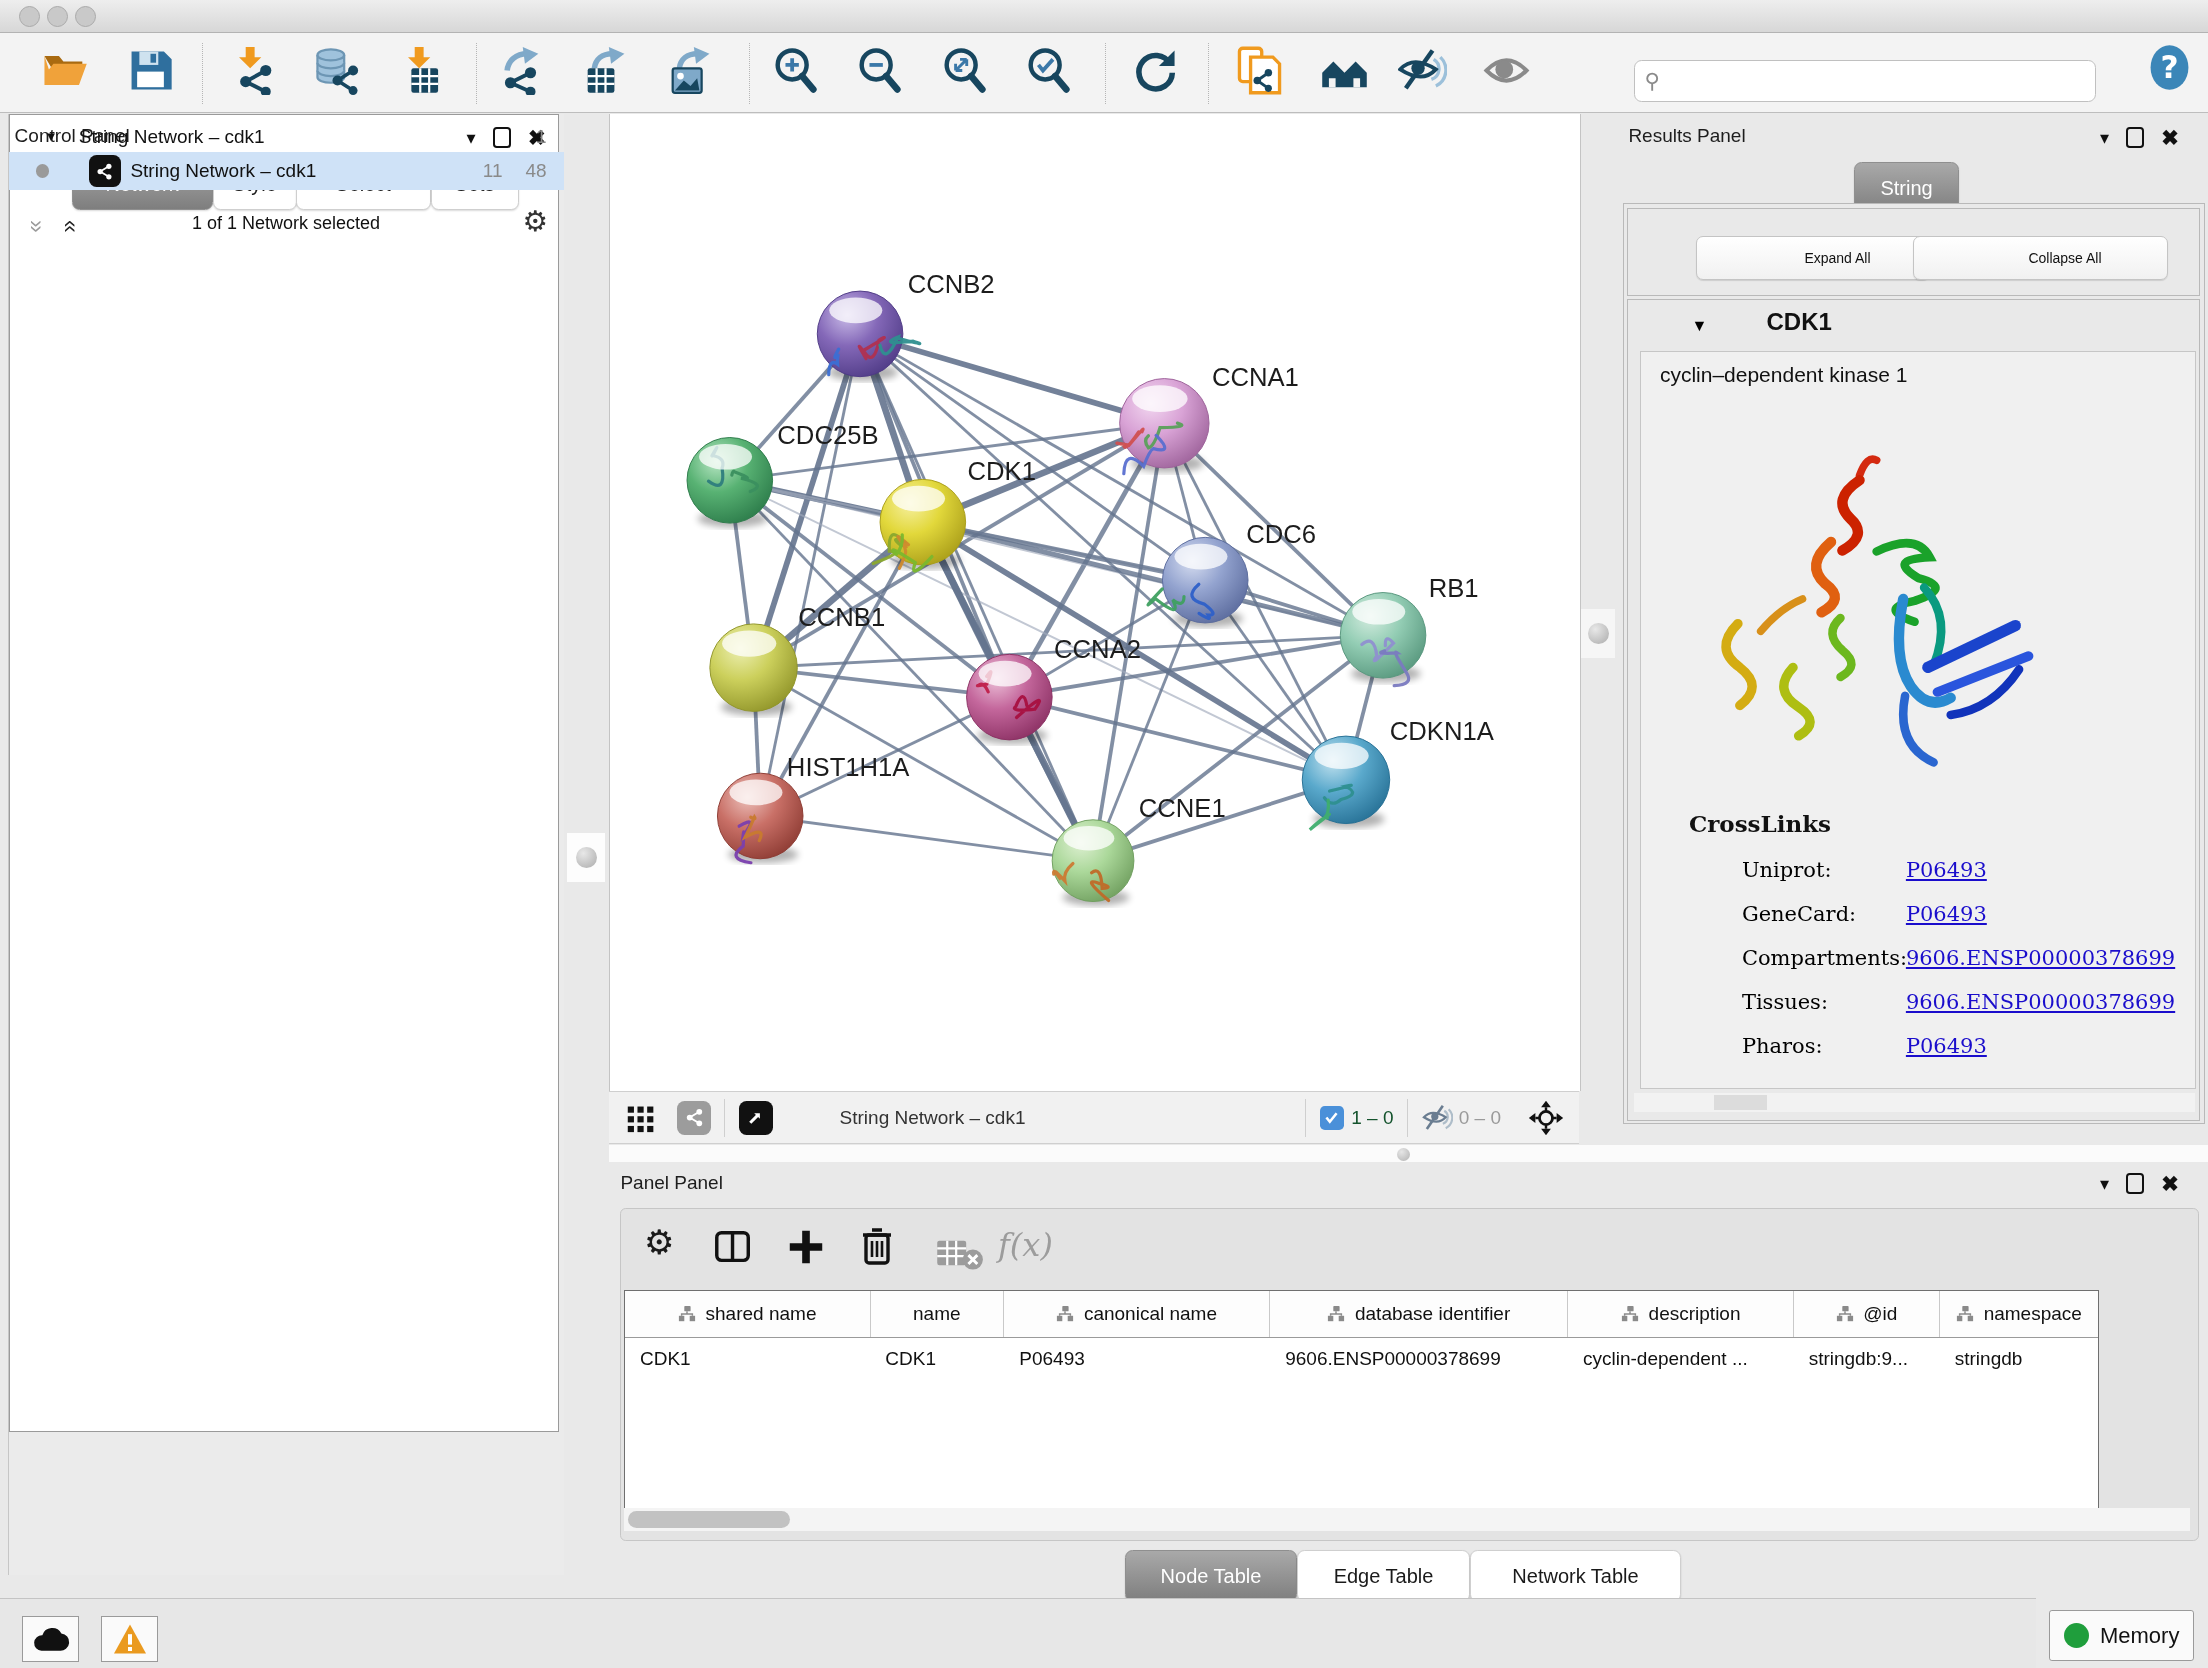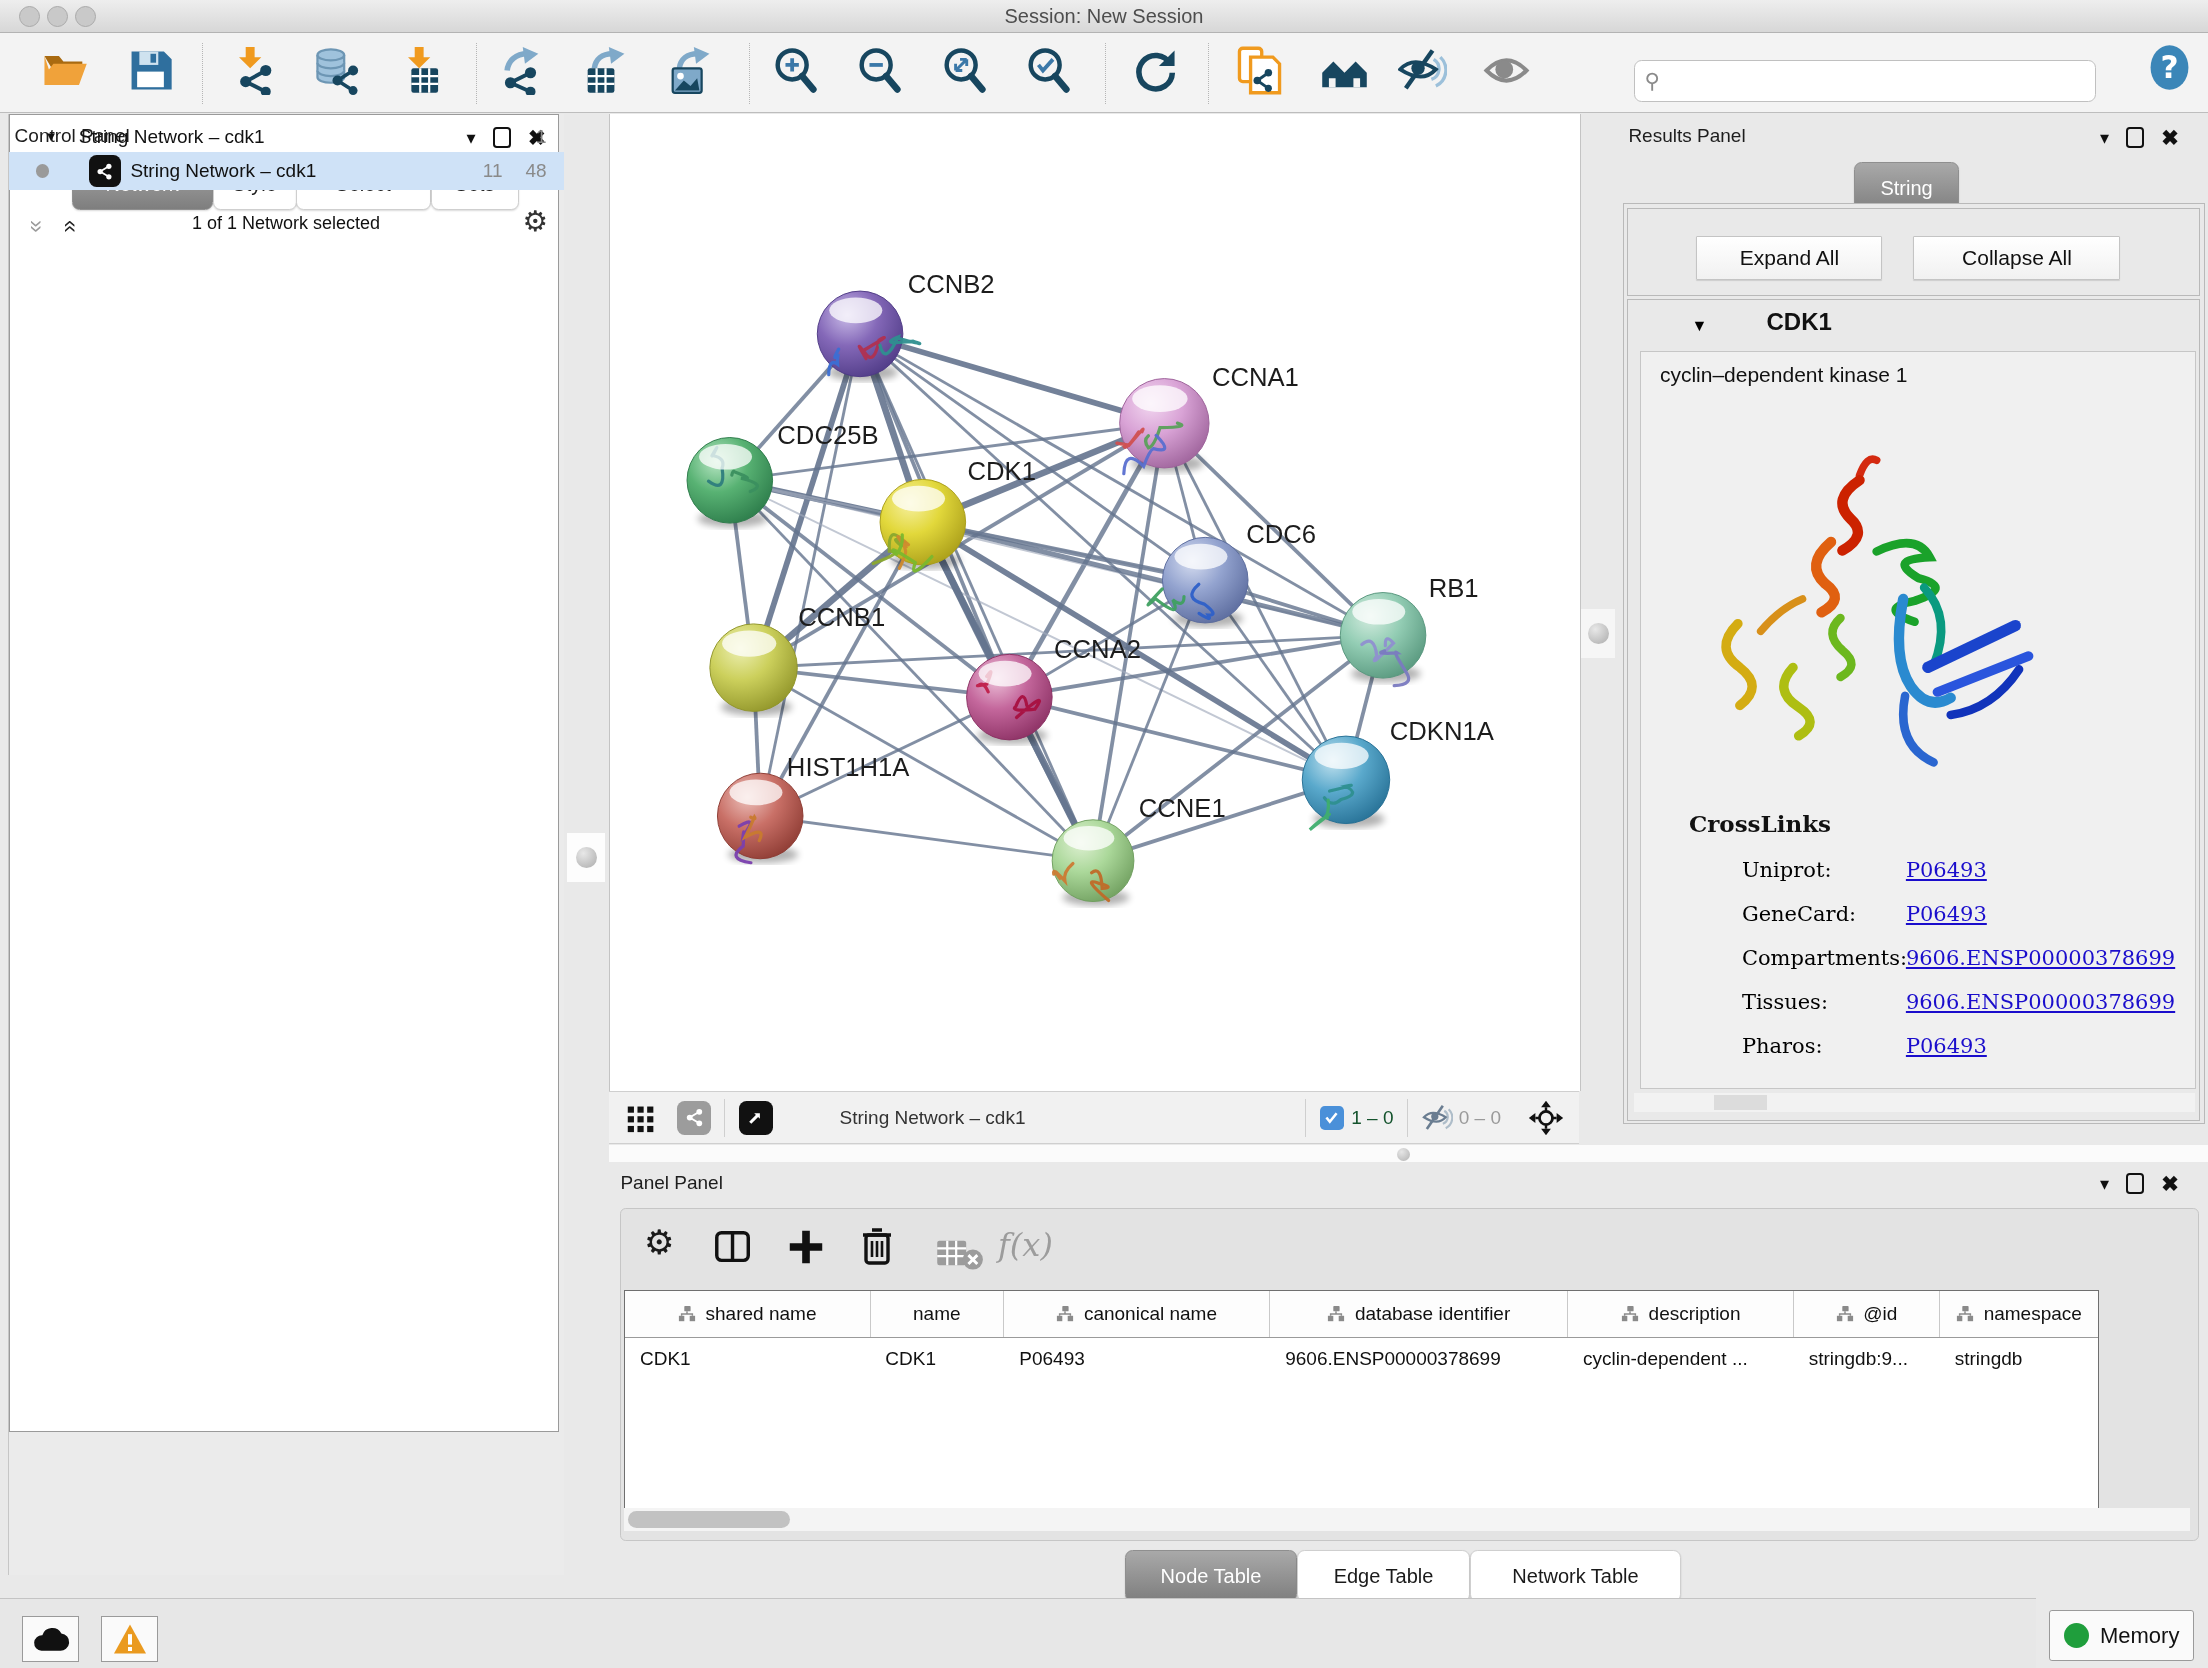--- a/index.html
+++ b/index.html
@@ -36,22 +36,22 @@
   .shareblk{width:32px;height:32px;background:#111;border-radius:7.6px;display:flex;align-items:center;justify-content:center;}
   
   .netpanel{left:609px;top:114px;width:970px;height:977px;background:#fff;border-left:1px solid #c4c4c4;border-right:1px solid #c4c4c4;}
   .nettb{left:609px;top:1091px;width:970px;height:53px;background:#f1f1f1;border-top:1px solid #cfcfcf;
     border-bottom:1px solid #cfcfcf;display:flex;align-items:center;box-sizing:border-box;}
   .nettb .vsep{width:0;height:38px;border-left:1px solid #cfcfcf;margin:0 13.3px;}
   .net-title{font-size:19px;color:#333;}
   .cbox{width:24px;height:24px;background:#4a90d9;border-radius:4.8px;display:flex;align-items:center;justify-content:center;}
   
   .res-sec{background:#e9e9e9;border:1px solid #b9b9b9;}
-  .rbtn{height:42px;background:linear-gradient(#ffffff,#f1f1f1);border:1px solid #c4c4c4;border-radius:1px;
-    font-size:21px;color:#111;display:flex;align-items:center;justify-content:center;box-shadow:0 1px 1px rgba(0,0,0,.12);}
+  .rbtn{height:42px;background:linear-gradient(#ffffff,#f1f1f1);border:1px solid #c4c4c4;border-radius:7px;
+    font-size:14px;color:#111;display:flex;align-items:center;justify-content:center;box-shadow:0 1px 1px rgba(0,0,0,.12);padding-left:48px;}
   .card{background:#f0f0f0;border:1px solid #c6c6c6;}
   .serif{font-family:"DejaVu Serif",serif;}
   .xl-row{display:flex;height:44px;align-items:center;font-size:21px;}
   .xl-label{width:164px;color:#000000;margin-left:36px;}
   .xl-link{color:#1a0dcc;text-decoration:underline;}
   
   .tp-container{left:620px;top:1208px;width:1577px;height:331px;background:#e3e3e3;border:1px solid #c6c6c6;border-radius:5.7px;}
   .dtable{left:624px;top:1290px;width:1475px;height:224px;background:#fff;border:1.9px solid #6f6f6f;box-sizing:border-box;}
   .thead{display:flex;height:46px;border-bottom:1.9px solid #9a9a9a;background:#fdfdfd;}
   .th{display:flex;align-items:center;justify-content:center;gap:9.5px;font-size:19px;color:#111;
@@ -68,21 +68,20 @@
   svg{display:block;}
   .node-label{font-size:27px;fill:#1c1c1c;font-family:"Liberation Sans",sans-serif;}
 </style>
 </head>
 <body>
 
 <div class="abs titlebar">
   <div class="abs tl" style="left:19px"></div>
   <div class="abs tl" style="left:47px"></div>
   <div class="abs tl" style="left:75px"></div>
-  <div class="abs title-text">Session: New Session</div>
 </div>
 
 <div class="abs toolbar">
   <div class="abs tbtn" style="left:40px">
     <svg viewBox="0 0 44 44">
         <path d="M4 9h13l4 5h17v5H10z" fill="#a96a10"></path>
         <path d="M4 9v26h31l7-19H12l-4 5z" fill="#f0a23a"></path>
       </svg>
   </div>
   <div class="abs tbtn" style="left:126px">

